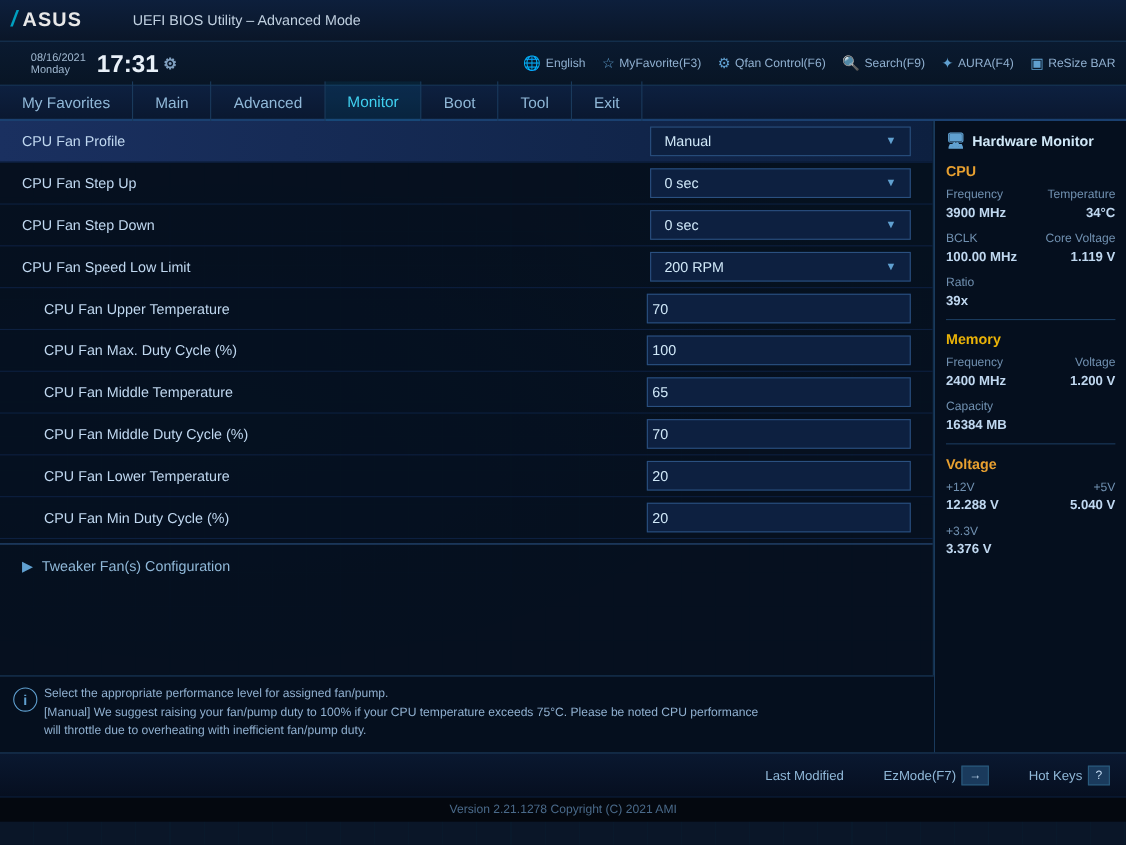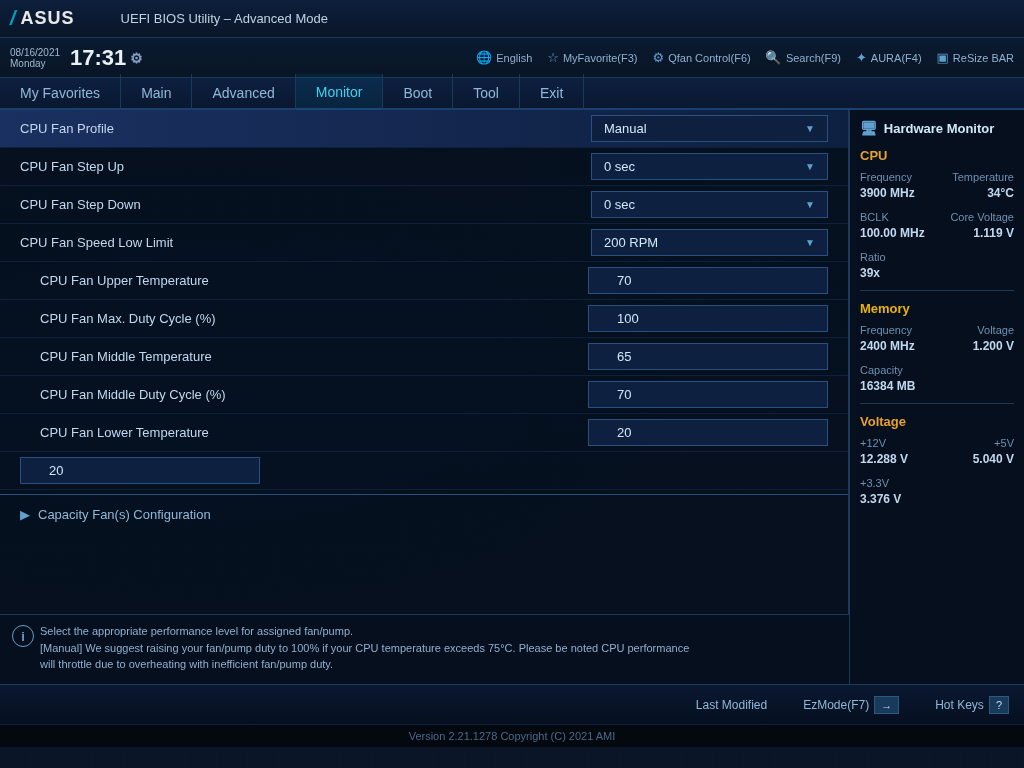--- a/index.html
+++ b/index.html
@@ -204,21 +204,21 @@
     .dropdown-control .arrow {
       color: #60a0d0;
       font-size: 10px;
     }
 
     .input-control {
       background: #0d2040;
       border: 1px solid #2a5080;
       color: #d0e8f8;
       font-size: 13px;
-      padding: 5px 28px;
+      padding: 5px 4px;
       width: 240px;
     }
 
     .section-header {
       display: flex;
       align-items: center;
       padding: 8px 20px;
       color: #90b8d8;
       font-size: 13px;
       cursor: pointer;
@@ -380,21 +380,21 @@
 <div class="bg-overlay"></div>
 
 <div class="header">
   <div class="asus-logo">
     <span class="slash">/</span>ASUS
   </div>
   <div class="bios-title">UEFI BIOS Utility – Advanced Mode</div>
 </div>
 
 <div class="datetime-bar">
-  <div style="display:flex;align-items:flex-start;gap:10px;">
+  <div style="display:flex;align-items:flex-start;gap:10px;margin-left:18px;">
     <div class="datetime">
       <span>08/16/2021</span>
       <span>Monday</span>
     </div>
     <div class="time-display">
       <span>17:31</span>
       <span class="gear-icon">⚙</span>
     </div>
   </div>
   <div class="top-shortcuts">
@@ -509,30 +509,31 @@
       </div>
 
       <div class="setting-row">
         <span class="setting-label indented">CPU Fan Lower Temperature</span>
         <div class="setting-value">
           <div class="input-control">20</div>
         </div>
       </div>
 
       <div class="setting-row">
+        <span class="setting-label indented">CPU Fan Min Duty Cycle (%)</span>
         <div class="setting-value">
           <div class="input-control">20</div>
         </div>
       </div>
 
       <div style="border-top:1px solid #2a5080;margin:4px 0;"></div>
 
       <div class="section-header">
         <span class="expand-icon">▶</span>
-        <span>Capacity Fan(s) Configuration</span>
+        <span>Tweaker Fan(s) Configuration</span>
       </div>
     </div>
 
     <div class="info-bar">
       <div class="info-icon">i</div>
       <div class="info-text">
         <div>Select the appropriate performance level for assigned fan/pump.</div>
         <div>[Manual] We suggest raising your fan/pump duty to 100% if your CPU temperature exceeds 75°C. Please be noted CPU performance</div>
         <div>will throttle due to overheating with inefficient fan/pump duty.</div>
       </div>

